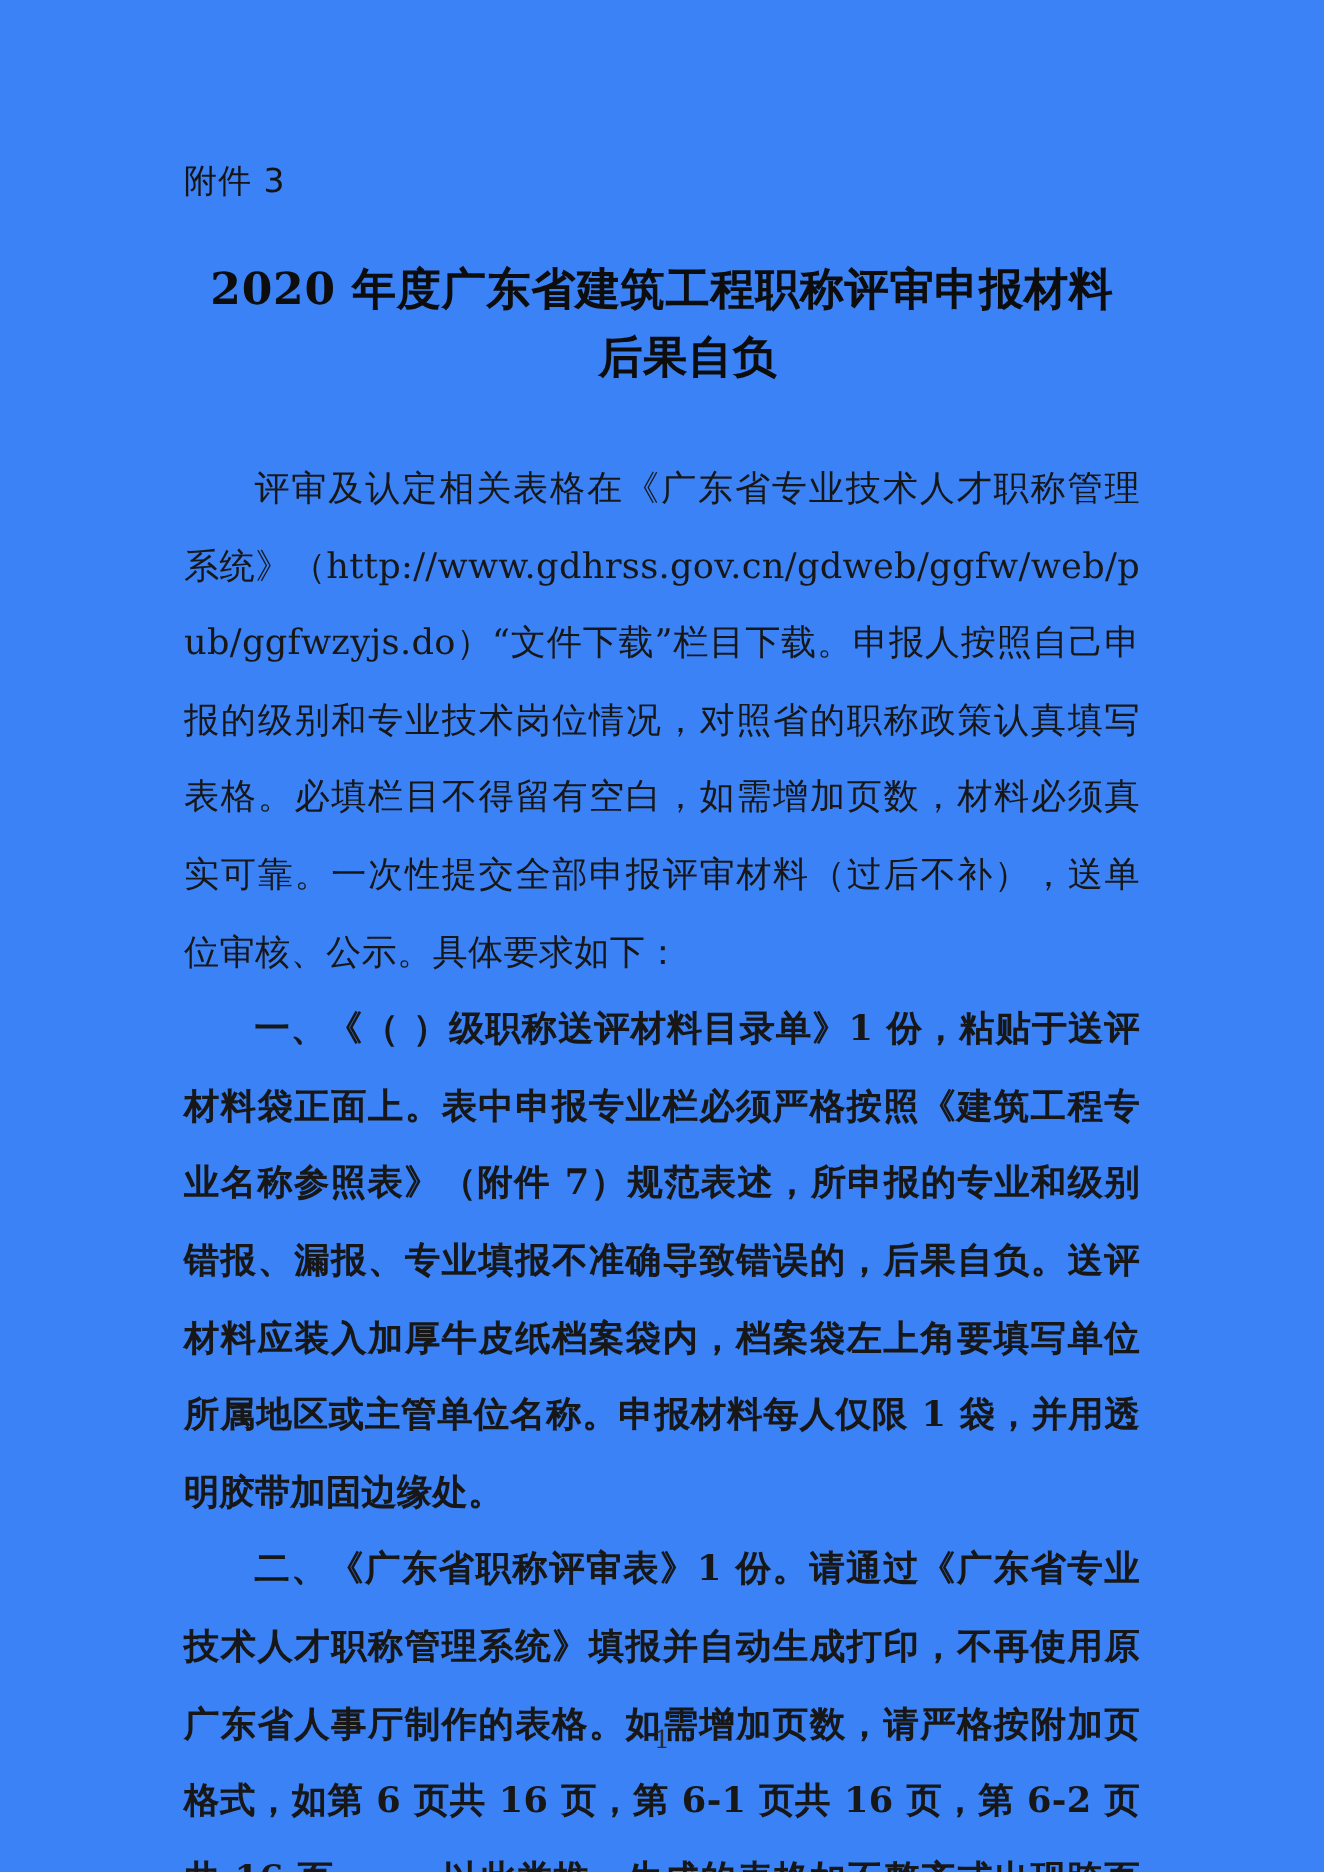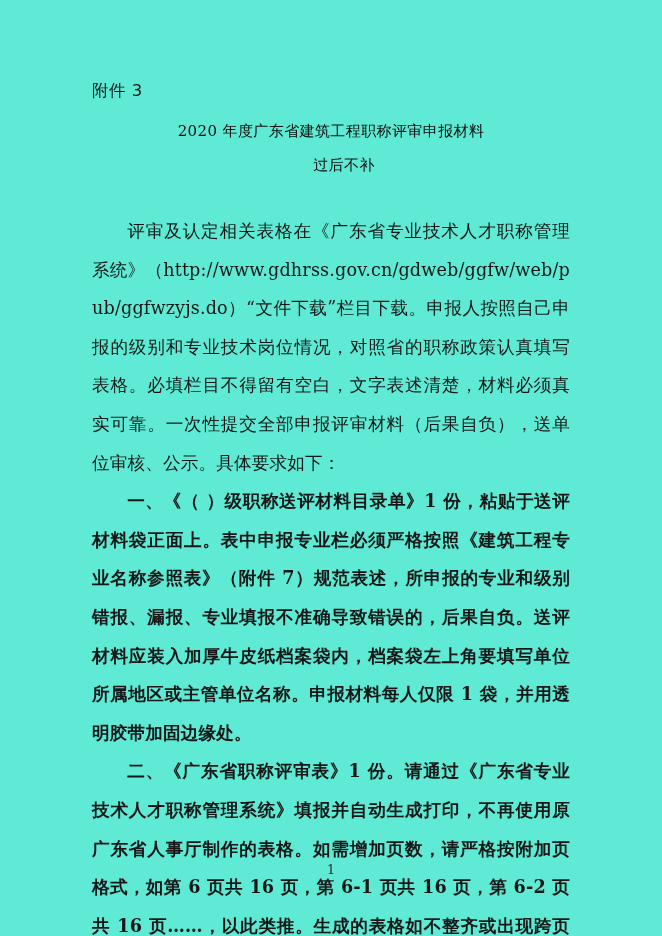--- a/index.html
+++ b/index.html
@@ -15,21 +15,21 @@
     font-family: "DejaVu Serif", "Liberation Serif", serif;
     color: #1a1a1a;
   }
 
   .page {
     position: absolute;
     left: 0;
     top: 0;
     width: 662px;
     height: 936px;
-    background: #5eead4;
+    background: #3b82f6;
   }
 
   .content {
     position: absolute;
     left: 92px;
     top: 78px;
     width: 478px;
   }
 
   
@@ -37,25 +37,25 @@
     font-family: "DejaVu Sans", "Liberation Sans", sans-serif;
     font-size: 16.5px;
     line-height: 26px;
     color: #141414;
     letter-spacing: 0.5px;
     white-space: pre;
   }
 
   
   .doc-title {
-    margin-top: 10px;
+    margin-top: 24px;
     text-align: center;
     font-family: "DejaVu Serif", "Liberation Serif", serif;
-    font-weight: normal;
-    font-size: 15px;
+    font-weight: bold;
+    font-size: 22px;
     line-height: 34px;
     color: #0d0d0d;
     letter-spacing: 0.4px;
   }
   .doc-title .title-line-1 {
     display: block;
     white-space: nowrap;
   }
   .doc-title .title-line-2 {
     display: block;
@@ -101,25 +101,25 @@
 <body>
 
 <div class="page">
 
   <div class="content">
 
     <div class="attachment-label">附件 3</div>
 
     <div class="doc-title">
       <span class="title-line-1">2020 年度广东省建筑工程职称评审申报材料</span>
-      <span class="title-line-2">过后不补</span>
+      <span class="title-line-2">后果自负</span>
     </div>
 
     <div class="body-block">
-      <p class="para">评审及认定相关表格在《广东省专业技术人才职称管理系统》（http://www.gdhrss.gov.cn/gdweb/ggfw/web/pub/ggfwzyjs.do）“文件下载”栏目下载。申报人按照自己申报的级别和专业技术岗位情况，对照省的职称政策认真填写表格。必填栏目不得留有空白，文字表述清楚，材料必须真实可靠。一次性提交全部申报评审材料（后果自负），送单位审核、公示。具体要求如下：</p>
+      <p class="para">评审及认定相关表格在《广东省专业技术人才职称管理系统》（http://www.gdhrss.gov.cn/gdweb/ggfw/web/pub/ggfwzyjs.do）“文件下载”栏目下载。申报人按照自己申报的级别和专业技术岗位情况，对照省的职称政策认真填写表格。必填栏目不得留有空白，如需增加页数，材料必须真实可靠。一次性提交全部申报评审材料（过后不补），送单位审核、公示。具体要求如下：</p>
       <p class="para">一、《（  ）级职称送评材料目录单》1 份，粘贴于送评材料袋正面上。表中申报专业栏必须严格按照《建筑工程专业名称参照表》（附件 7）规范表述，所申报的专业和级别错报、漏报、专业填报不准确导致错误的，后果自负。送评材料应装入加厚牛皮纸档案袋内，档案袋左上角要填写单位所属地区或主管单位名称。申报材料每人仅限 1 袋，并用透明胶带加固边缘处。</p>
       <p class="para">二、《广东省职称评审表》1 份。请通过《广东省专业技术人才职称管理系统》填报并自动生成打印，不再使用原广东省人事厅制作的表格。如需增加页数，请严格按附加页格式，如第 6 页共 16 页，第 6-1 页共 16 页，第 6-2 页共 16 页……，以此类推。生成的表格如不整齐或出现跨页等问题，</p>
     </div>
 
   </div>
 
   <div class="page-number">1</div>
 
 </div>
 

